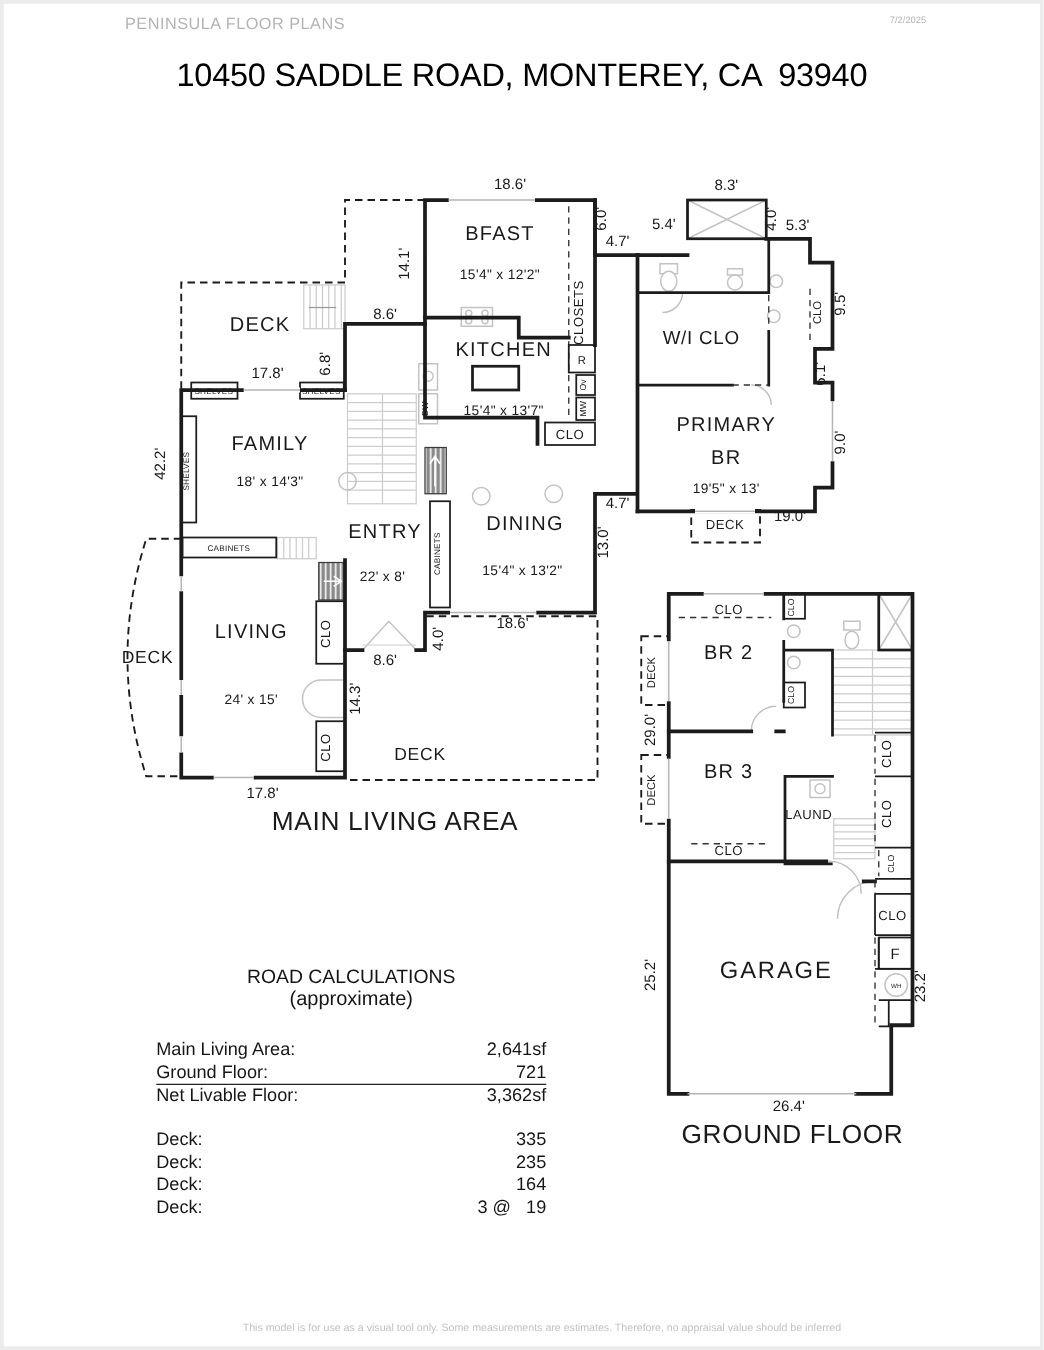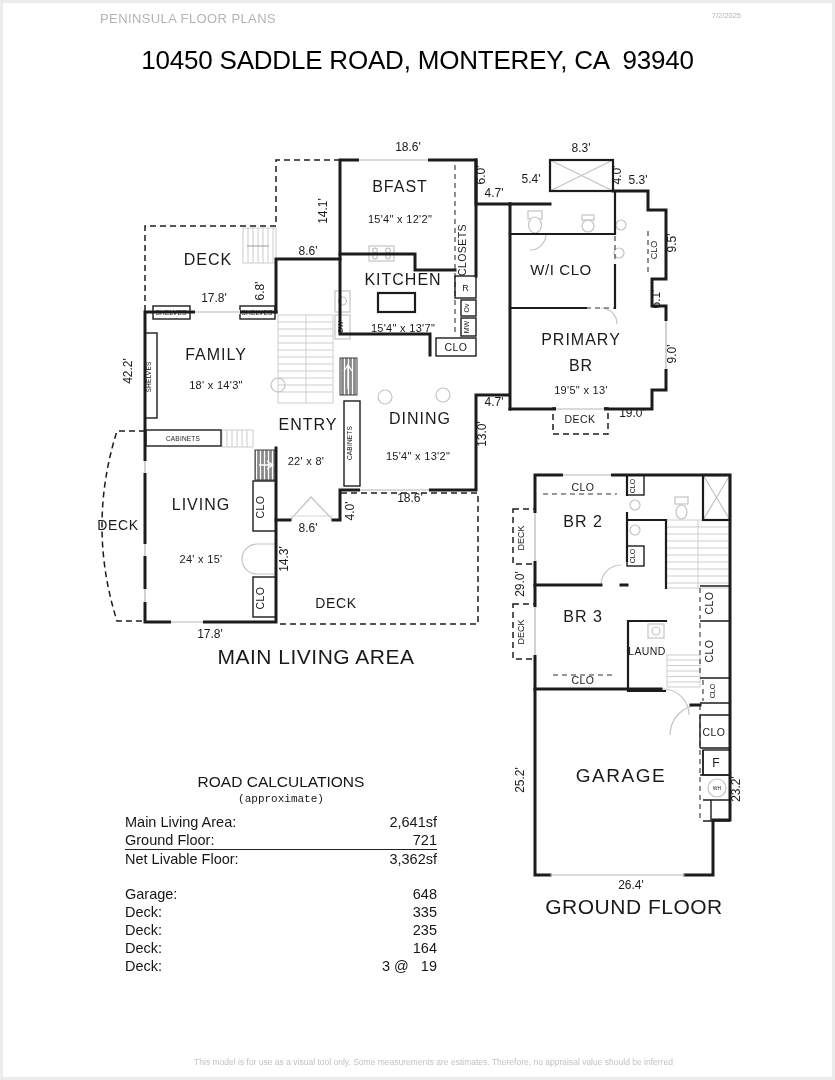--- a/index.html
+++ b/index.html
@@ -30,24 +30,24 @@
   .w1{stroke:#1c1c1c;stroke-width:1.4;fill:none;}
   .dash{stroke:#1c1c1c;stroke-width:1.5;fill:none;stroke-dasharray:6 4;}
   .dashT{stroke:#333;stroke-width:1.1;fill:none;stroke-dasharray:5 4;}
   .fx{stroke:#c3c3c3;stroke-width:1.2;fill:none;}
   .fxf{stroke:#c3c3c3;stroke-width:1.2;fill:#fff;}
   .st{stroke:#cdcdcd;stroke-width:1;fill:none;}
   .win{stroke:#b5b5b5;stroke-width:1.2;fill:none;}
   .wgap{stroke:#fff;stroke-width:4;fill:none;}
   .ac{position:absolute;left:122px;top:770px;width:312px;color:#161616;}
   .ac-title{text-align:center;font-size:15.5px;line-height:18px;}
-  .ac-sub{text-align:center;font-size:11px;line-height:17px;font-family:Liberation Mono, monospace;}
+  .ac-sub{text-align:center;font-size:16px;line-height:17px;}
   .ac-row{display:flex;justify-content:space-between;font-size:14.5px;line-height:18px;}
   .ac-row.ul{border-bottom:1.6px solid #222;}
-  .ac-main{margin-top:5px;}
+  .ac-main{margin-top:23px;}
   .ac-other{margin-top:17px;}
   .ac-val{white-space:pre;}
 </style>
 </head>
 <body>
 
 <div class="page">
 
 <svg width="835" height="1080" viewBox="0 0 835 1080">
   <defs>
@@ -303,24 +303,20 @@
       <span>Ground Floor:</span>
       <span class="ac-val">721</span>
     </div>
     <div class="ac-row">
       <span>Net Livable Floor:</span>
       <span class="ac-val">3,362sf</span>
     </div>
   </div>
   <div class="ac-other">
     <div class="ac-row">
-      <span>Garage:</span>
-      <span class="ac-val">648</span>
-    </div>
-    <div class="ac-row">
       <span>Deck:</span>
       <span class="ac-val">335</span>
     </div>
     <div class="ac-row">
       <span>Deck:</span>
       <span class="ac-val">235</span>
     </div>
     <div class="ac-row">
       <span>Deck:</span>
       <span class="ac-val">164</span>

